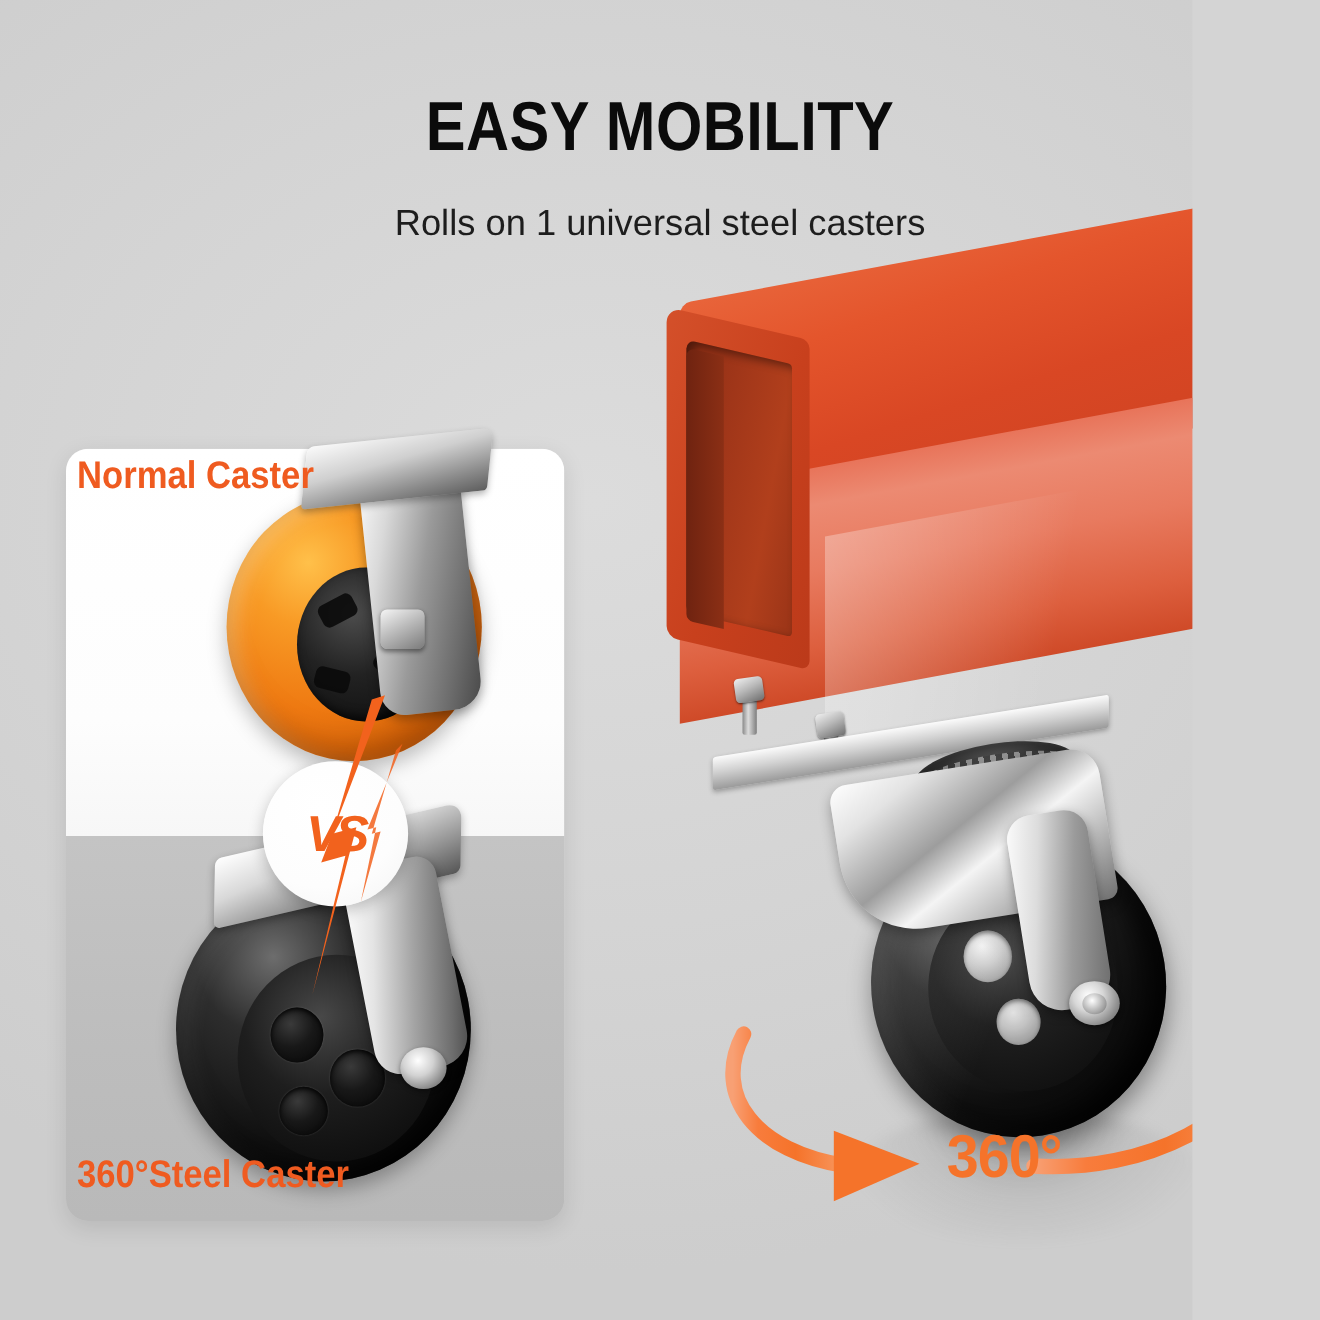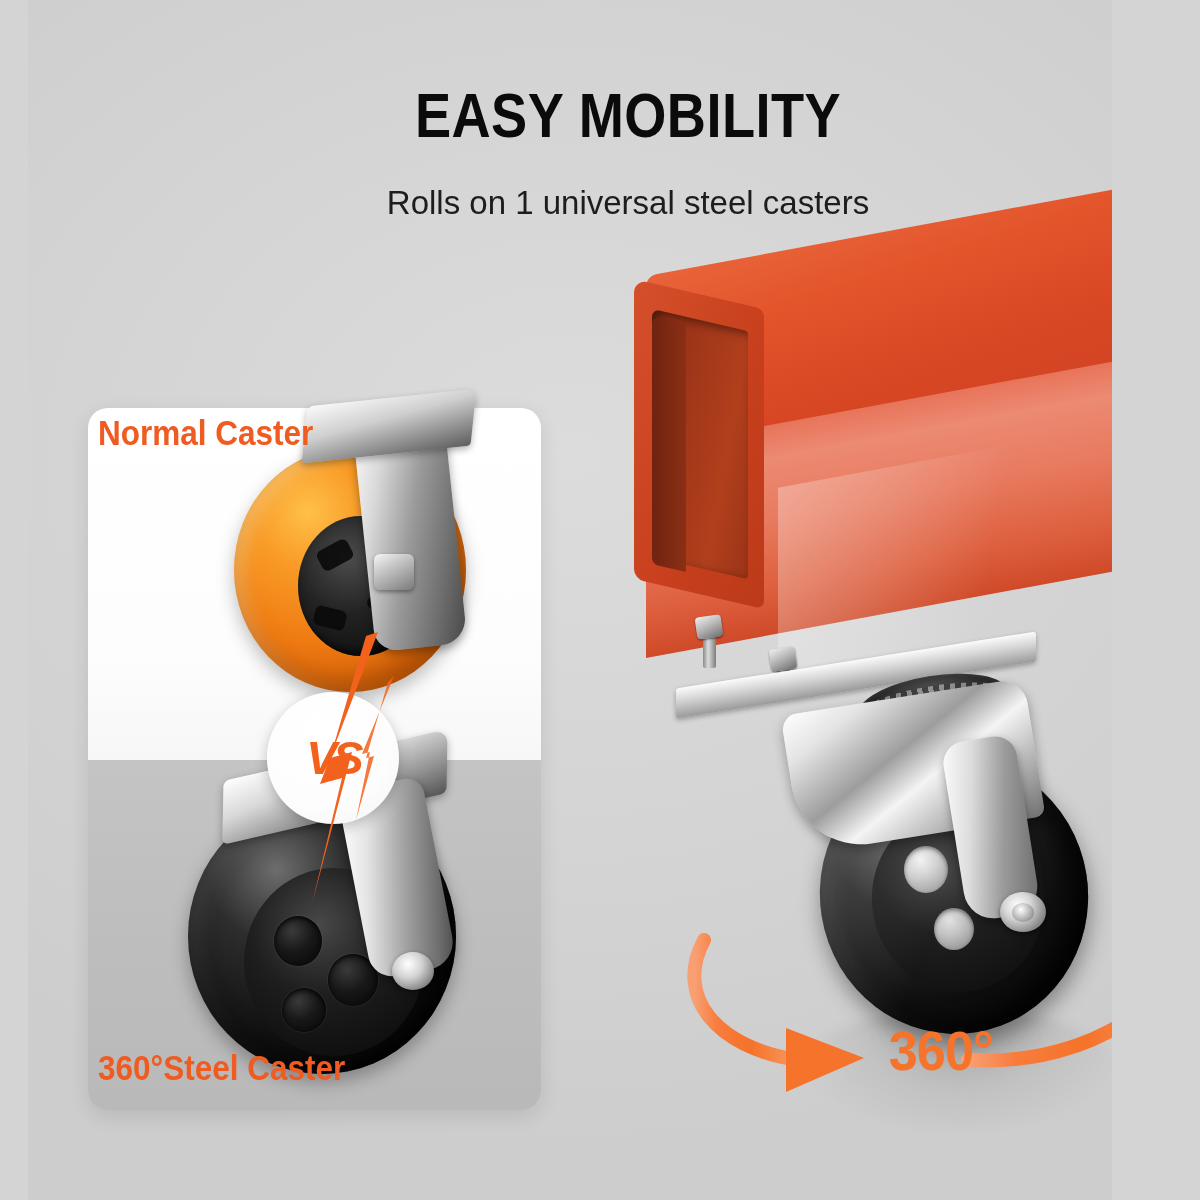--- a/index.html
+++ b/index.html
@@ -11,21 +11,20 @@
     background:#d4d4d4;
     font-family:"Liberation Sans", sans-serif;
   }
 
   #stage {
     position:relative;
     width:1084px; height:1200px;
     background:
       radial-gradient(ellipse 900px 700px at 50% 38%, #dcdcdc 0%, #d4d4d4 55%, #cdcdcd 100%);
     overflow:hidden;
-    margin-left:28px;
   }
 
   
   .headline {
     position:absolute; top:84px; left:0; width:1200px;
     text-align:center;
     font-size:63px;
     font-weight:bold;
     letter-spacing:0.5px;
     color:#0b0b0b;

